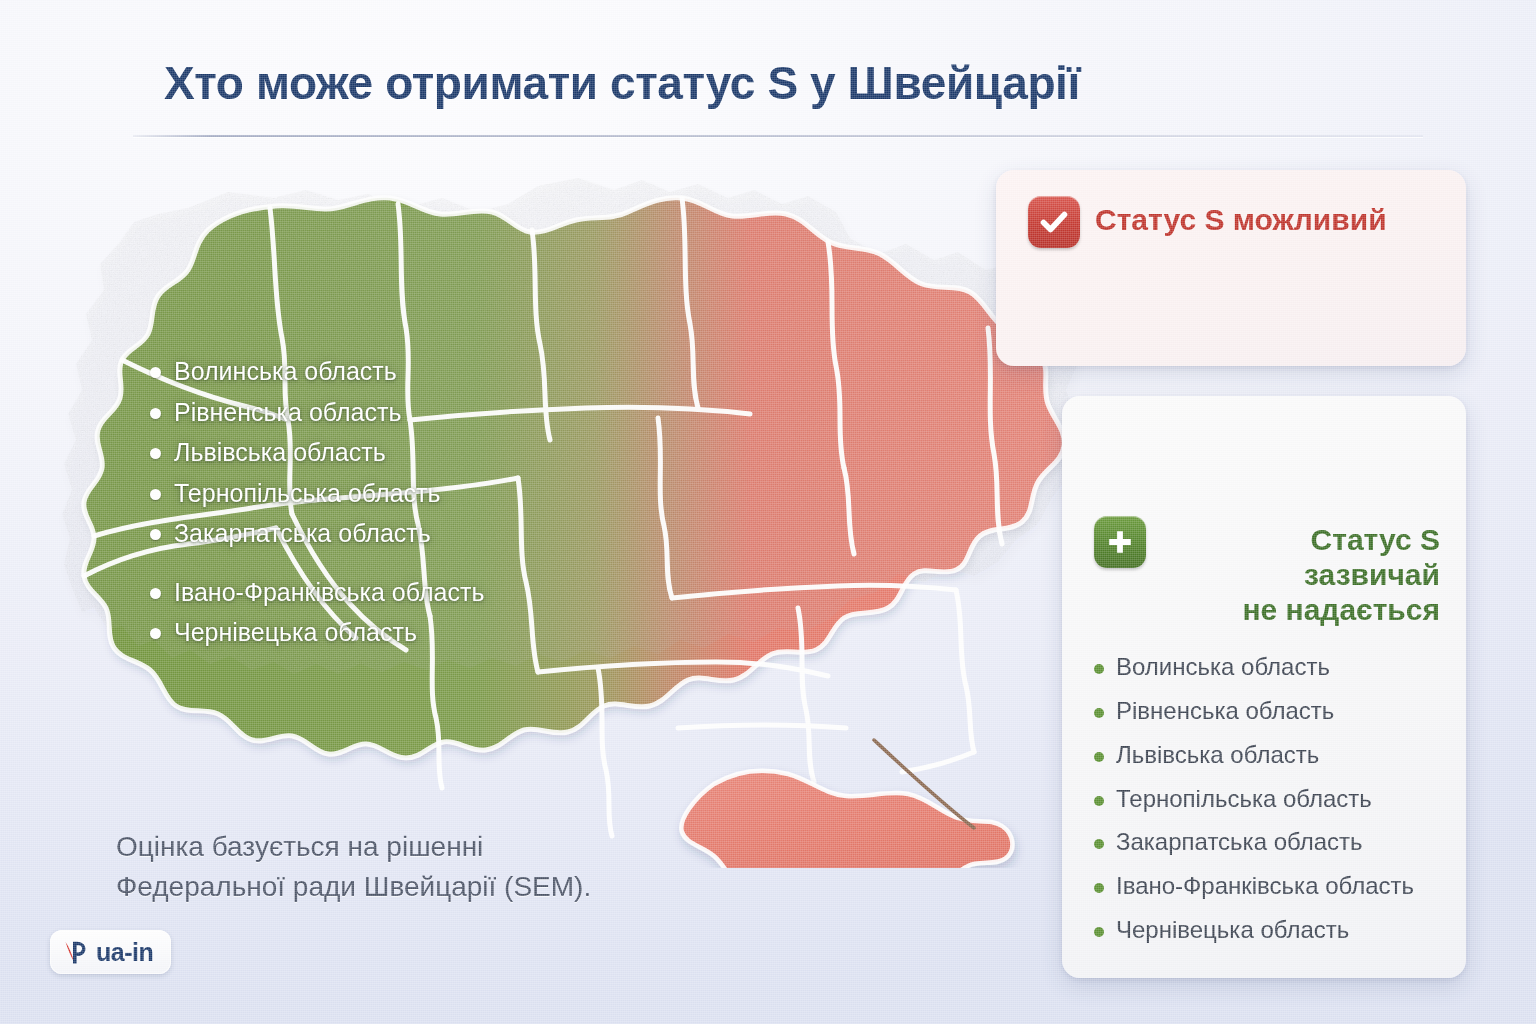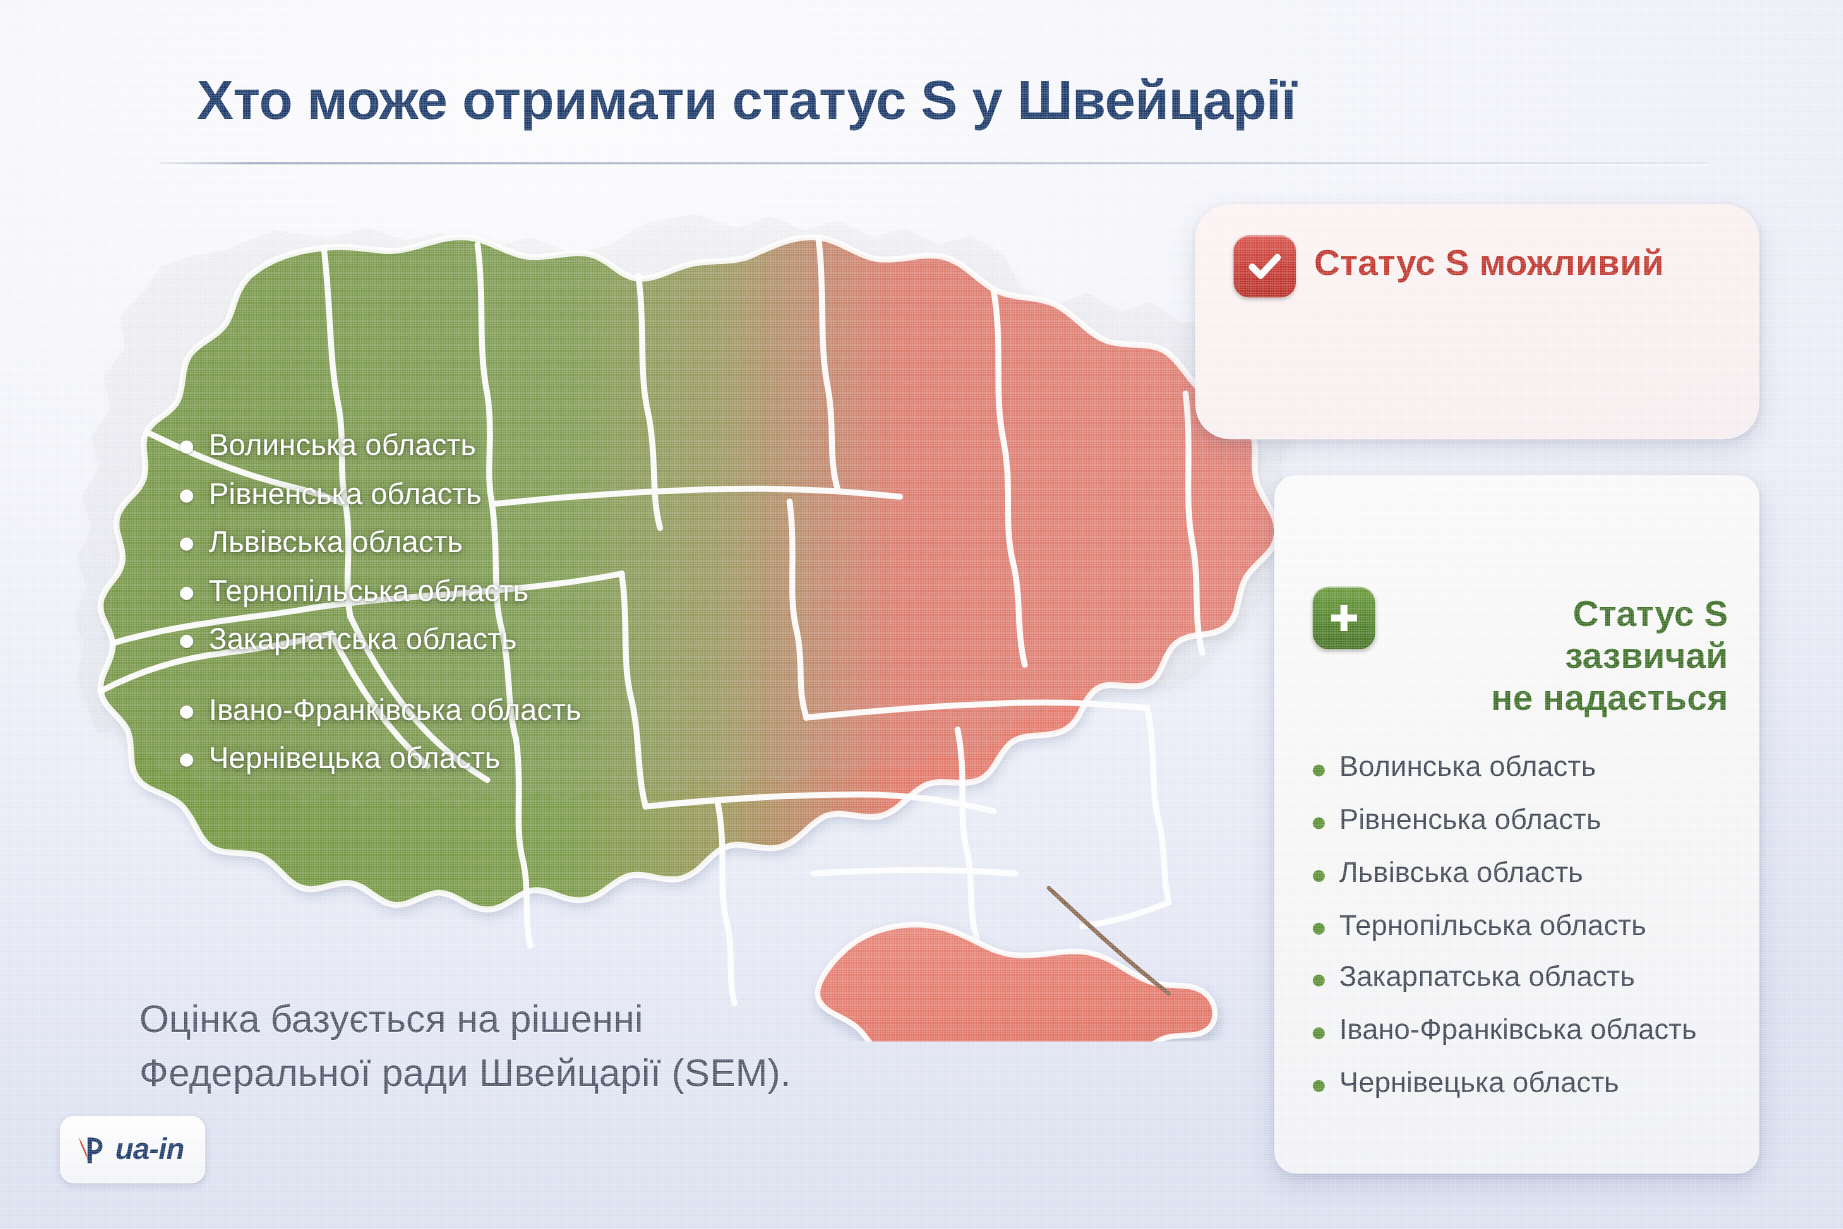--- a/index.html
+++ b/index.html
@@ -97,42 +97,41 @@
     font-weight: 400;
     text-shadow: 0 1px 3px rgba(25,45,15,.55), 0 0 10px rgba(30,50,20,.35);
   }
 
   
   .footnote {
     position: absolute;
     left: 116px;
     top: 827px;
     width: 560px;
-    font-size: 32px;
+    font-size: 28px;
     line-height: 1.42;
     color: #4d5568;
     z-index: 20;
     text-shadow: 0 1px 0 rgba(255,255,255,.7);
   }
 
   
   .logo {
     position: absolute;
     left: 50px;
     top: 930px;
-    height: 56px;
+    height: 44px;
     padding: 0 18px 0 13px;
     display: flex;
     align-items: center;
     gap: 7px;
     background: linear-gradient(180deg, #ffffff 0%, #f4f5f9 100%);
     border-radius: 12px;
     box-shadow: 0 2px 5px rgba(40,55,95,.18), 0 0 0 1px rgba(255,255,255,.7) inset;
     z-index: 25;
-    font-style: italic;
   }
   .logo-mark { width: 26px; height: 28px; display:block; }
   .logo-text {
     font-size: 25px;
     font-weight: 700;
     color: #1d3a6b;
     letter-spacing: -0.5px;
   }
 
   
@@ -142,39 +141,38 @@
     z-index: 30;
     box-shadow: 0 8px 22px rgba(45,60,110,.16), 0 2px 5px rgba(45,60,110,.10);
   }
   .card-red {
     left: 996px;
     top: 170px;
     width: 470px;
     height: 196px;
     padding: 26px 30px 0 32px;
     background: linear-gradient(160deg, #fdf4f4 0%, #fbf2f2 45%, #f7eff1 100%);
-    border-radius: 29px;
   }
   .card-green {
     left: 1062px;
     top: 396px;
     width: 404px;
     height: 582px;
     padding: 0 26px 0 32px;
     background: linear-gradient(165deg, #fbfbfb 0%, #f7f7f8 50%, #f1f2f6 100%);
   }
 
   .card-head {
     display: flex;
     align-items: flex-start;
     gap: 15px;
   }
   .card-green .card-head {
     justify-content: flex-end;
-    padding-top: 93px;
+    padding-top: 120px;
     gap: 48px;
   }
 
   .badge {
     flex: 0 0 auto;
     width: 52px;
     height: 52px;
     border-radius: 13px;
     display: flex;
     align-items: center;

